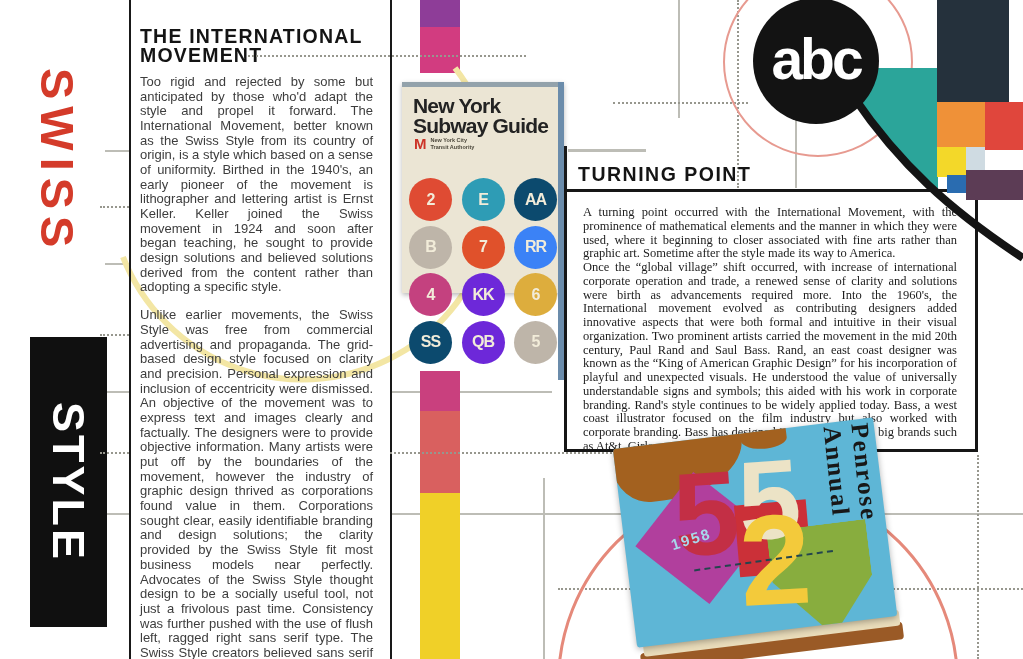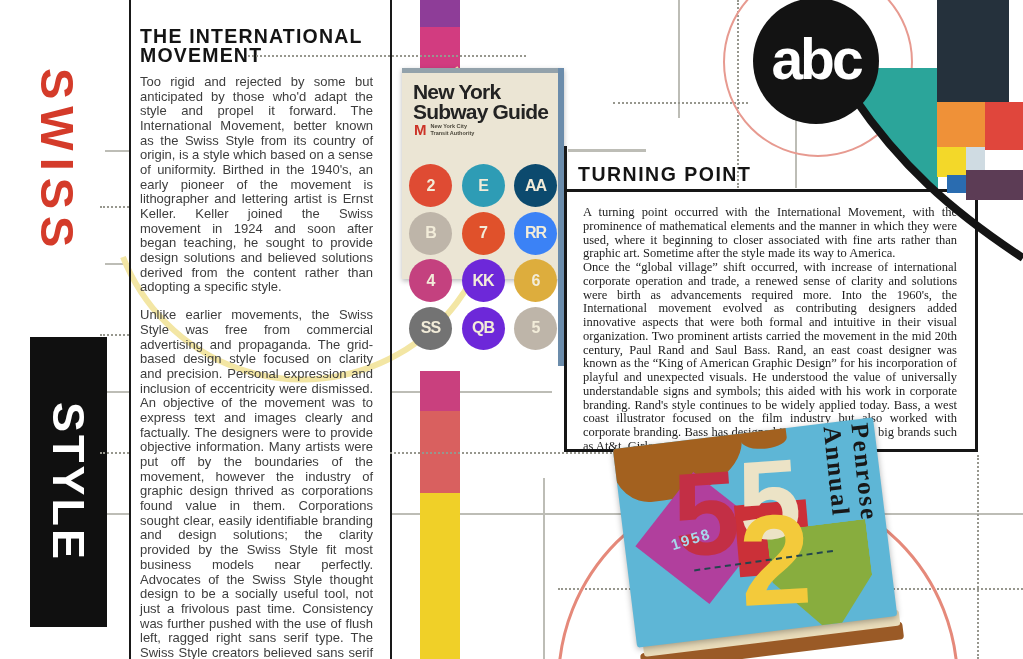--- a/index.html
+++ b/index.html
@@ -98,21 +98,21 @@
     <h1><span>THE INTERNATIONAL</span><br>
         <span>MOVEMENT</span></h1>
     <p>Too rigid and rejected by some but anticipated by those who'd adapt the style and propel it forward. The International Movement, better known as the Swiss Style from its country of origin, is a style which based on a sense of uniformity. Birthed in the 1940's, an early pioneer of the movement is lithographer and lettering artist is Ernst Keller. Keller joined the Swiss movement in 1924 and soon after began teaching, he sought to provide design solutions and believed solutions derived from the content rather than adopting a specific style.</p>
     <p>Unlike earlier movements, the Swiss Style was free from commercial advertising and propaganda. The grid-based design style focused on clarity and precision. Personal expression and inclusion of eccentricity were dismissed. An objective of the movement was to express text and images clearly and factually. The designers were to provide objective information. Many artists were put off by the boundaries of the movement, however the industry of graphic design thrived as corporations found value in them. Corporations sought clear, easily identifiable branding and design solutions; the clarity provided by the Swiss Style fit most business models near perfectly. Advocates of the Swiss Style thought design to be a socially useful tool, not just a frivolous past time. Consistency was further pushed with the use of flush left, ragged right sans serif type. The Swiss Style creators believed sans serif typography was the most legible typeface to compliment the mathematical grids used. It was seen as a harmonious balance to the structure the style depended on. The use of Semiotics further refined the movement.</p>
   </div>
 
   <div class="abs hd" style="left:248px;top:55px;width:278px;z-index:3"></div>
   <div class="abs hd" style="left:100px;top:452px;width:29px;z-index:3"></div>
   <div class="abs hd" style="left:390px;top:452px;width:270px;z-index:3"></div>
 
-  <div class="abs card" style="left:402px;top:68px;width:162px;height:211px;z-index:4">
+  <div class="abs card" style="left:402px;top:82px;width:162px;height:211px;z-index:4">
     <div class="abs" style="left:0;top:0;width:162px;height:5px;background:#93a2ab"></div>
     <div class="abs" style="right:0;top:0;width:6px;height:298px;background:#6b8cab"></div>
     <div class="abs card-title" style="left:11px;top:14px">
       <span>New York</span><br>
       <span>Subway Guide</span>
     </div>
     <div class="abs mta" style="left:12px;top:55px">
       <span class="mta-m">M</span>
       <span class="mta-txt">
         <span>New York City</span><br>
@@ -140,21 +140,21 @@
         </div>
       <div class="route" style="background: rgb(196, 65, 127);">
           <span>4</span>
         </div>
       <div class="route" style="background: #6d28d9;">
           <span>KK</span>
         </div>
       <div class="route" style="background: rgb(221, 173, 61);">
           <span>6</span>
         </div>
-      <div class="route" style="background: #737373; align-items: center;">
+      <div class="route" style="background: #0c4a6e; align-items: center;">
           <span>SS</span>
         </div>
       <div class="route" style="background: #6d28d9;">
           <span>QB</span>
         </div>
       <div class="route" style="background: rgb(190, 181, 169);">
           <span>5</span>
         </div>
     </div>
   </div>

